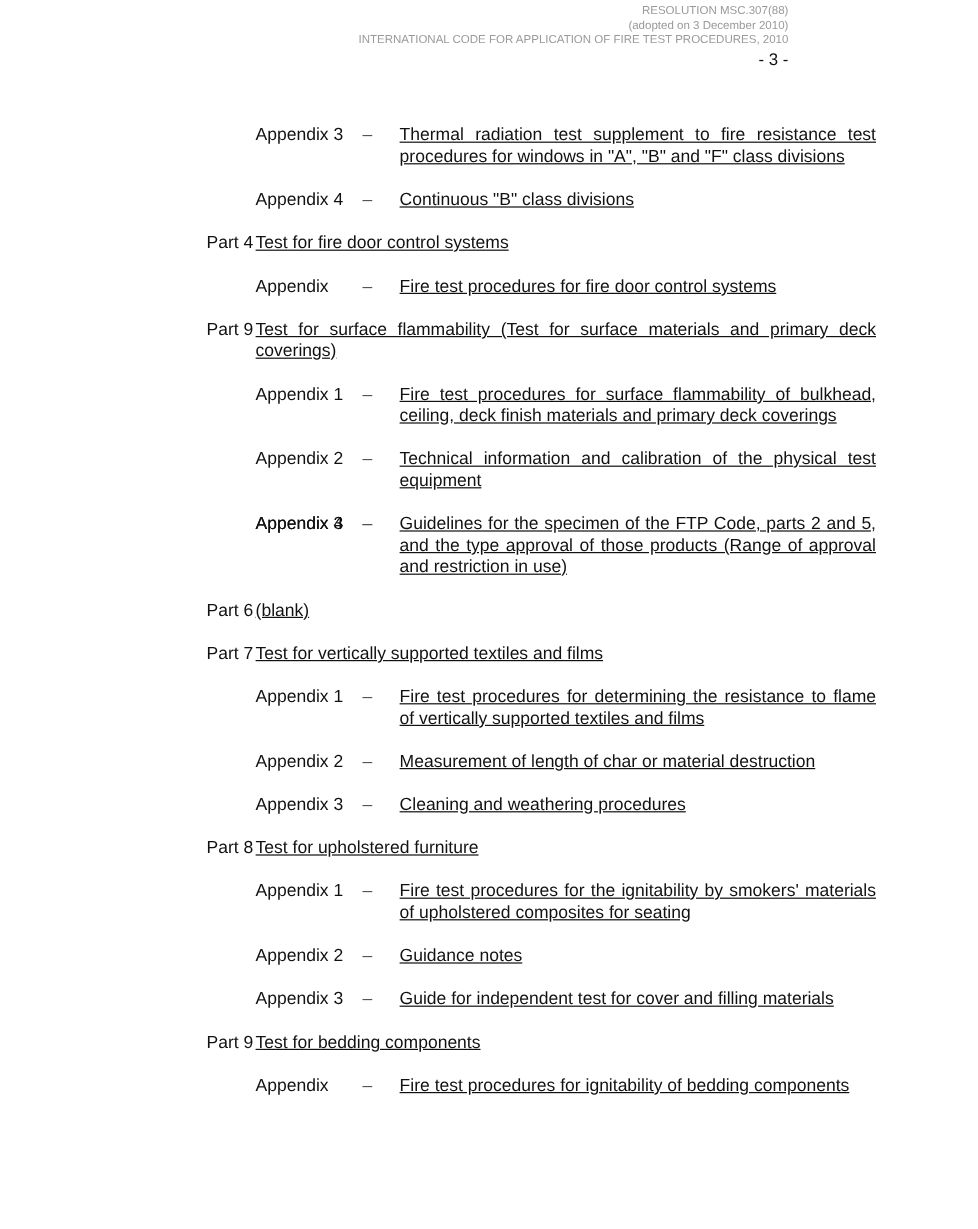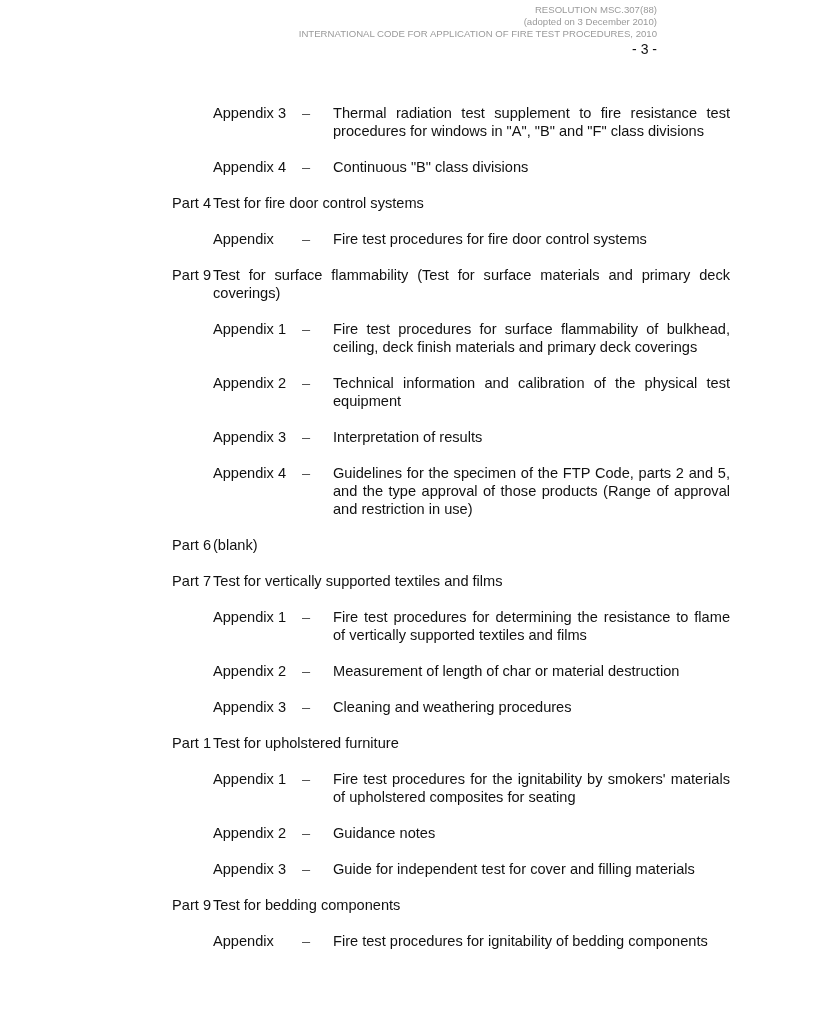--- a/index.html
+++ b/index.html
@@ -31,20 +31,21 @@
       line-height: 16px;
       margin-top: 1px;
     }
     .toc {
       position: absolute;
       top: 104px;
       left: 0;
       width: 815px;
       font-size: 14.6px;
       line-height: 18px;
+      text-decoration: underline;
     }
     .row {
       position: relative;
       margin-bottom: 18px;
     }
     .part-row .part-label {
       position: absolute;
       left: 153px;
       top: 0;
       width: 58px;
@@ -115,21 +116,20 @@
     <div class="app-title">Fire test procedures for surface flammability of bulkhead, ceiling, deck finish materials and primary deck coverings</div>
   </div>
   <div class="row app-row">
     <span class="app-label">Appendix 2</span>
     <span class="app-dash">–</span>
     <div class="app-title">Technical information and calibration of the physical test equipment</div>
   </div>
   <div class="row app-row">
     <span class="app-label">Appendix 3</span>
     <span class="app-dash">–</span>
-    <div class="app-title">Interpretation of results</div>
   </div>
   <div class="row app-row">
     <span class="app-label">Appendix 4</span>
     <span class="app-dash">–</span>
     <div class="app-title">Guidelines for the specimen of the FTP Code, parts 2 and 5, and the type approval of those products (Range of approval and restriction in use)</div>
   </div>
   <div class="row part-row">
     <span class="part-label">Part 6</span>
     <div class="part-title">(blank)</div>
   </div>
@@ -146,21 +146,21 @@
     <span class="app-label">Appendix 2</span>
     <span class="app-dash">–</span>
     <div class="app-title">Measurement of length of char or material destruction</div>
   </div>
   <div class="row app-row">
     <span class="app-label">Appendix 3</span>
     <span class="app-dash">–</span>
     <div class="app-title">Cleaning and weathering procedures</div>
   </div>
   <div class="row part-row">
-    <span class="part-label">Part 1</span>
+    <span class="part-label">Part 8</span>
     <div class="part-title">Test for upholstered furniture</div>
   </div>
   <div class="row app-row">
     <span class="app-label">Appendix 1</span>
     <span class="app-dash">–</span>
     <div class="app-title">Fire test procedures for the ignitability by smokers' materials of upholstered composites for seating</div>
   </div>
   <div class="row app-row">
     <span class="app-label">Appendix 2</span>
     <span class="app-dash">–</span>

